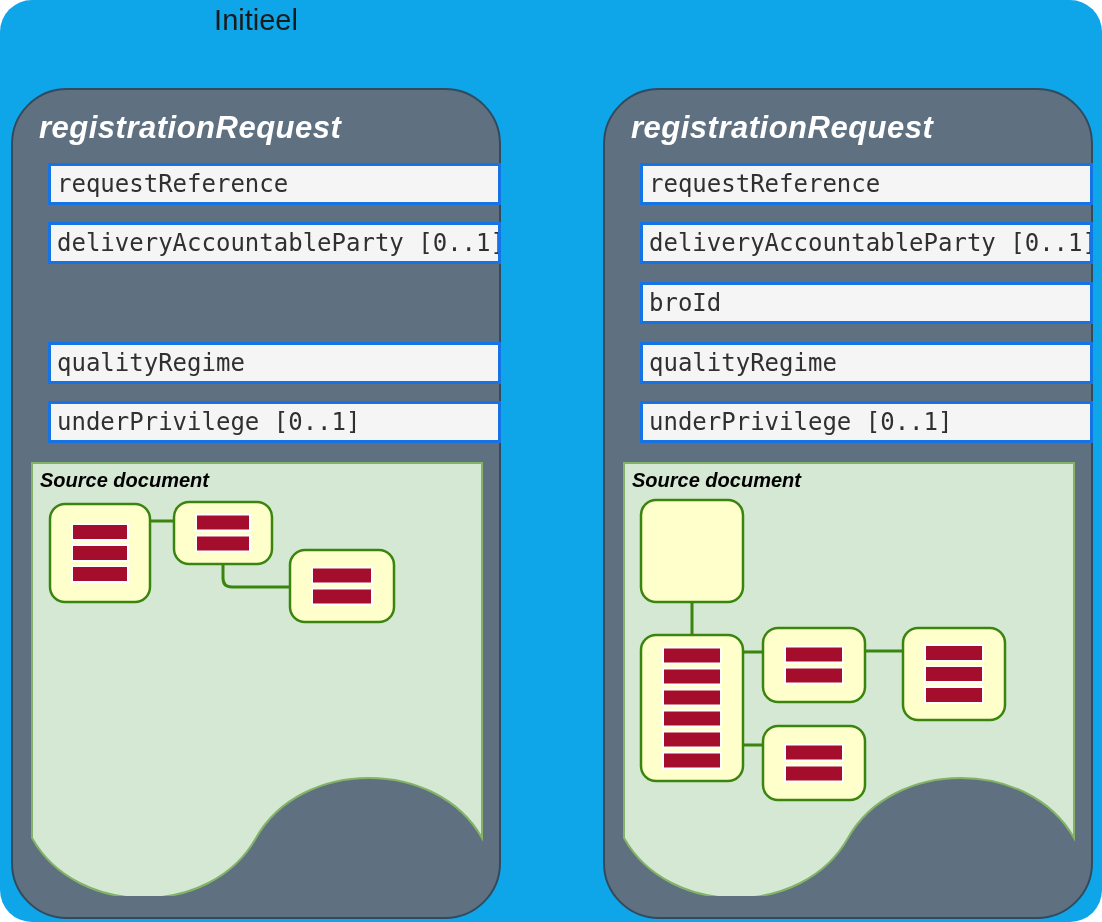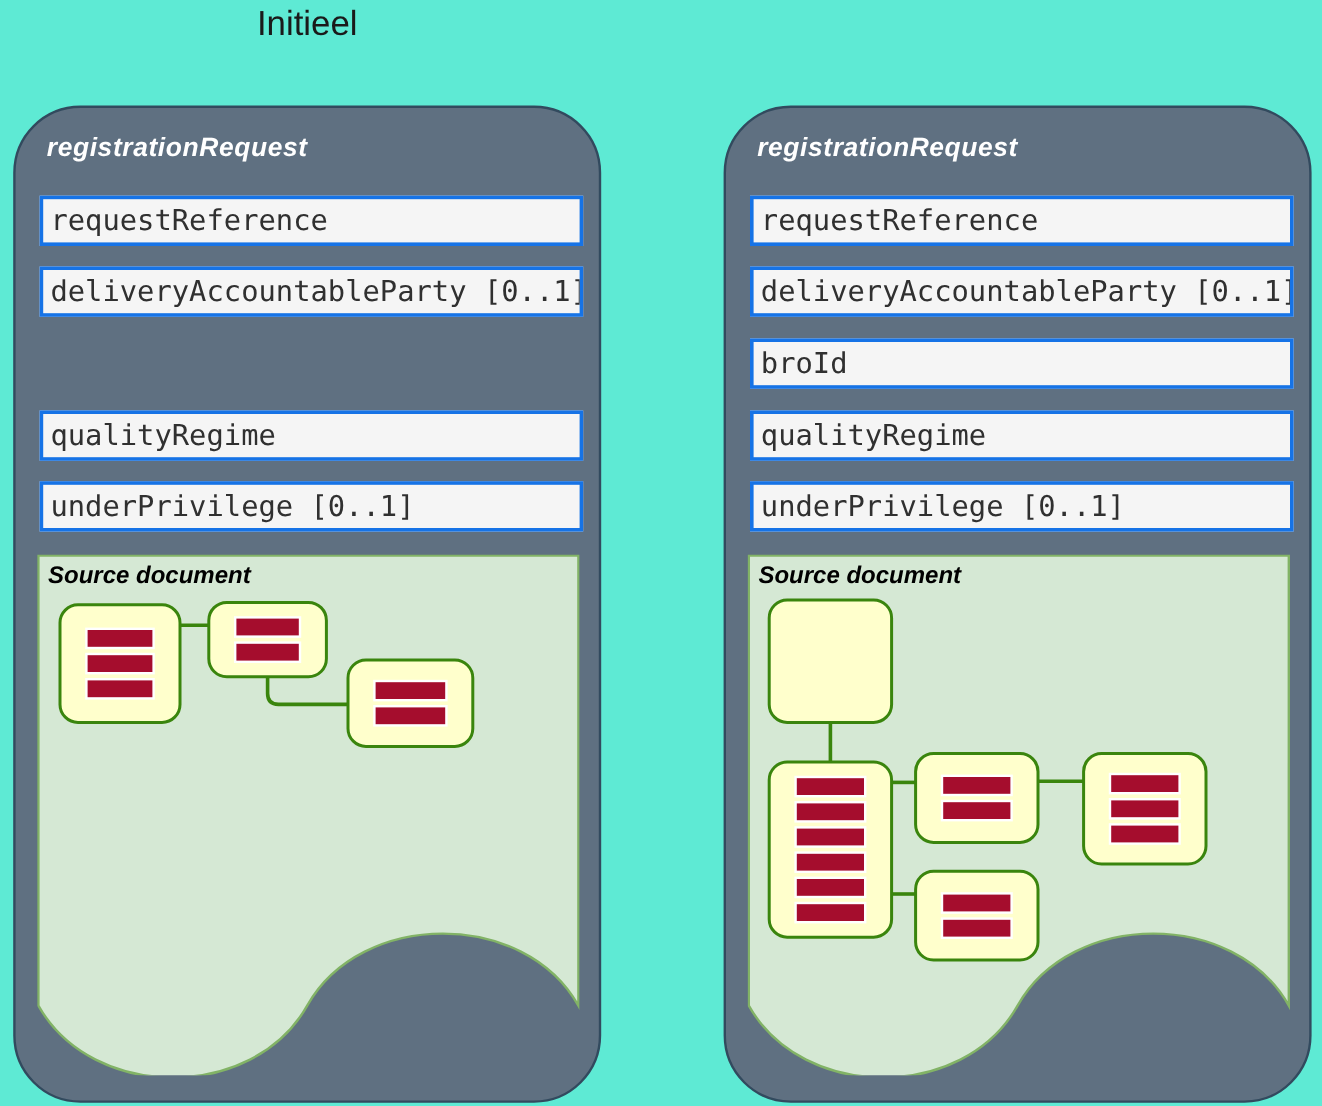--- a/index.html
+++ b/index.html
@@ -1,38 +1,38 @@
 <!DOCTYPE html>
 <html style="--title_text: #1a1a1a; --panel_fill: #5f7081; --panel_stroke: #324a5e; --header_text: #ffffff; --field_fill: #f5f5f5; --field_stroke: #1673e6; --field_text: #303030; --area_fill: #d5e8d4; --area_stroke: #82b366; --node_fill: #ffffcc; --node_stroke: #3a850d; --bar_fill: #a50d2d; --bar_stroke: #ffffff;"><head>
 <meta charset="utf-8">
 <style>
   html,body{margin:0;padding:0;background:#ffffff;}
   .canvas{
-    position:relative;width:1102px;height:922px;background:#5eead4;
-    font-family:"Liberation Sans",sans-serif;overflow:hidden;
+    position:relative;width:1102px;height:922px;background:#0ea5e9;
+    font-family:"Liberation Sans",sans-serif;overflow:hidden;border-radius:32px;
   }
   .panel-group{position:absolute;top:0;width:490px;height:922px;}
   .panel-group.left{left:11px;}
   .panel-group.right{left:603px;}
   .panel-title{
     position:absolute;top:3px;left:0;width:490px;text-align:center;
     font-size:29px;line-height:34px;color:var(--title_text);
   }
   .panel{
     position:absolute;top:88px;left:0;width:490px;height:831px;
     background:var(--panel_fill);border:2px solid var(--panel_stroke);
     border-radius:56px;box-sizing:border-box;
   }
   .panel-header{
     position:absolute;left:26px;top:20px;
-    font-size:22px;font-weight:bold;font-style:italic;
+    font-size:31px;font-weight:bold;font-style:italic;
     color:var(--header_text);letter-spacing:0.5px;
   }
   .field{
-    position:absolute;left:20px;width:453px;height:42px;box-sizing:border-box;
+    position:absolute;left:35px;width:453px;height:42px;box-sizing:border-box;
     background:var(--field_fill);border:3px solid var(--field_stroke);
     font-family:"DejaVu Sans Mono","Liberation Mono",monospace;
     font-size:24px;line-height:36px;padding-left:6px;white-space:pre;
     color:var(--field_text);overflow:hidden;
   }
   .source-doc{position:absolute;left:18px;top:372px;width:372px;height:434px;padding-left:24px;}
   .source-doc svg{position:absolute;left:0;top:0;display:block;}
   .source-doc-label{
     position:absolute;left:9px;top:7px;z-index:2;
     font-size:20px;font-weight:bold;font-style:italic;color:#000000;

